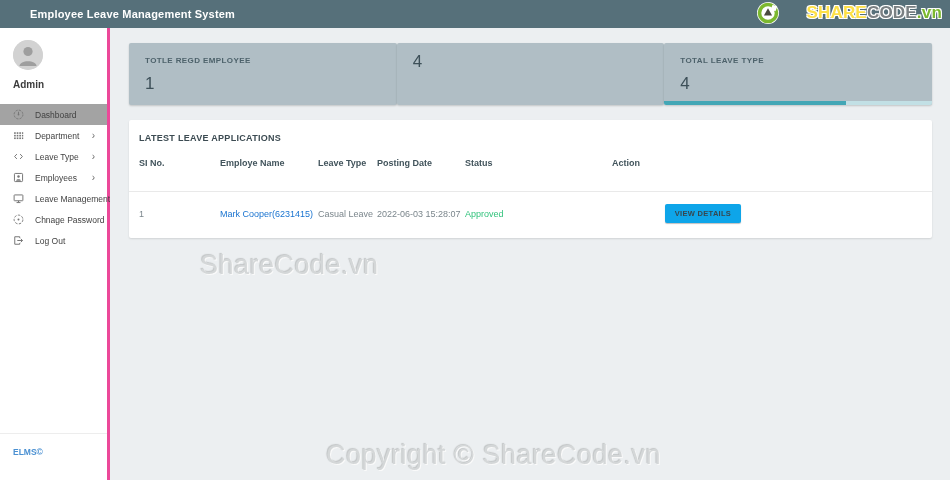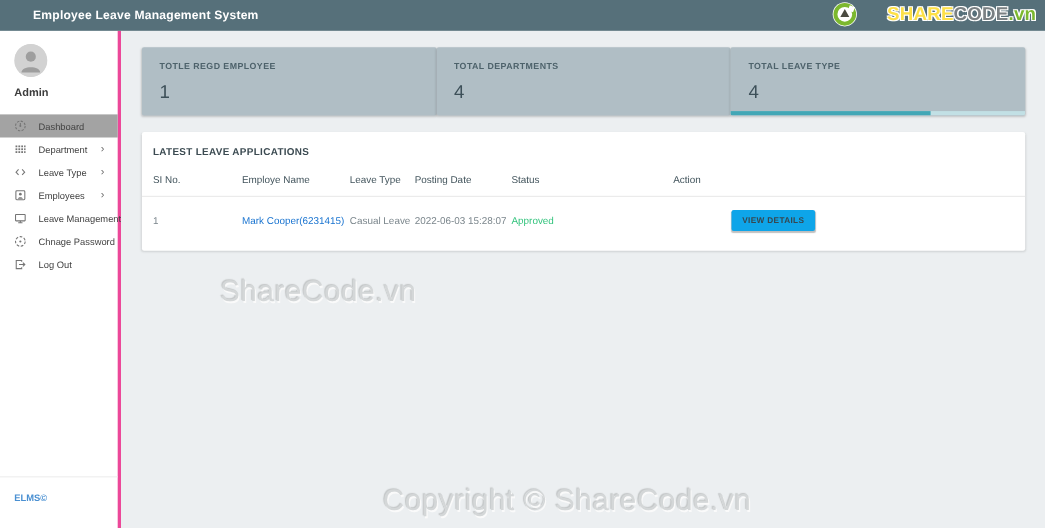--- a/index.html
+++ b/index.html
@@ -55,35 +55,35 @@
   .progress-fill { height:100%; background:#43a7b6; }
 
   
   .table-card { margin-top:15px; background:#fff; border-radius:2px;
                 box-shadow:0 1px 2px rgba(0,0,0,.12); min-height:108px;
                 padding-bottom:12px; }
   .table-title { padding:13px 10px 0; font-size:9px; font-weight:bold;
                  color:#3c4b52; letter-spacing:.3px; }
   .tgrid { display:grid; grid-template-columns:81px 98px 59px 88px 147px 1fr;
            align-items:center; }
-  .thead { margin-top:15px; padding:0 10px 10px; border-bottom:1px solid #e9e9e9;
-           font-size:9px; font-weight:normal; color:#42545c; }
+  .thead { margin-top:15px; padding:0 10px 23px; border-bottom:1px solid #e9e9e9;
+           font-size:9px; font-weight:bold; color:#42545c; }
   .trow { padding:9px 10px 0; min-height:34px; font-size:9px; color:#7b868c; }
   .cell-link { color:#1a74d0; cursor:pointer; }
   .cell-status { color:#33c37d; }
   .view-btn { margin-left:53px; width:76px; height:19px; background:#0ea5e9;
               border:none; border-radius:2px; box-shadow:0 1px 1px rgba(0,0,0,.25);
               font-family:inherit; font-size:7.5px; font-weight:bold; color:#37474f;
               letter-spacing:.3px; cursor:pointer; }
 
   
   .wm { position:absolute; font-size:27px; color:#d4d7d8; letter-spacing:.5px;
         text-shadow:1px 1px 0 #fafafa, -1px -1px 1px #c3c6c7; pointer-events:none; }
   .wm-center { left:90px; top:222px; }
-  .wm-bottom { left:238px; top:412px; }
+  .wm-bottom { left:216px; top:412px; }
 </style>
 </head>
 <body>
 
 <div class="topbar">
   <div class="topbar-title">Employee Leave Management System</div>
   <div class="logo">
     <svg class="logo-icon" viewBox="0 0 24 24">
       <circle cx="12" cy="12" r="11" fill="#ffffff"></circle>
       <circle cx="12" cy="12" r="8.5" fill="none" stroke="#7cb82f" stroke-width="3.6"></circle>
@@ -206,21 +206,20 @@
   </div>
 
   <div class="content">
 
     <div class="stats">
       <div class="stat-card">
         <div class="stat-label">TOTLE REGD EMPLOYEE</div>
         <div class="stat-value">1</div>
       </div>
       <div class="stat-card">
-        <div class="stat-label">TOTAL DEPARTMENTS</div>
         <div class="stat-value">4</div>
       </div>
       <div class="stat-card">
         <div class="stat-label">TOTAL LEAVE TYPE</div>
         <div class="stat-value">4</div>
         <div class="progress-track">
           <div class="progress-fill" style="width: 68%;"></div>
         </div>
       </div>
     </div>

